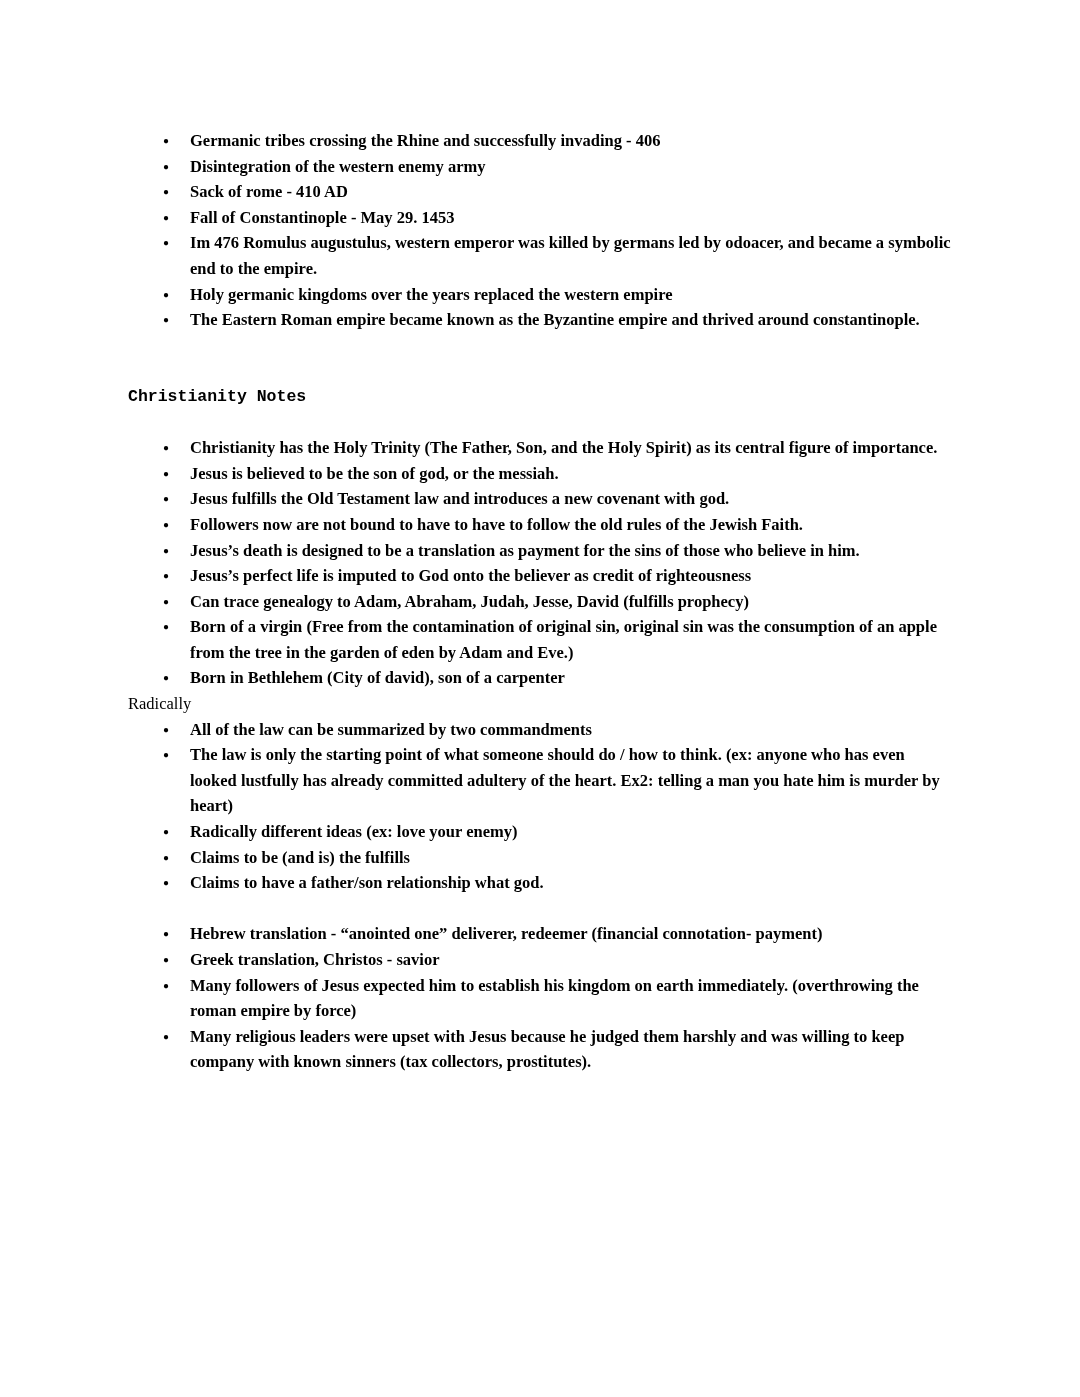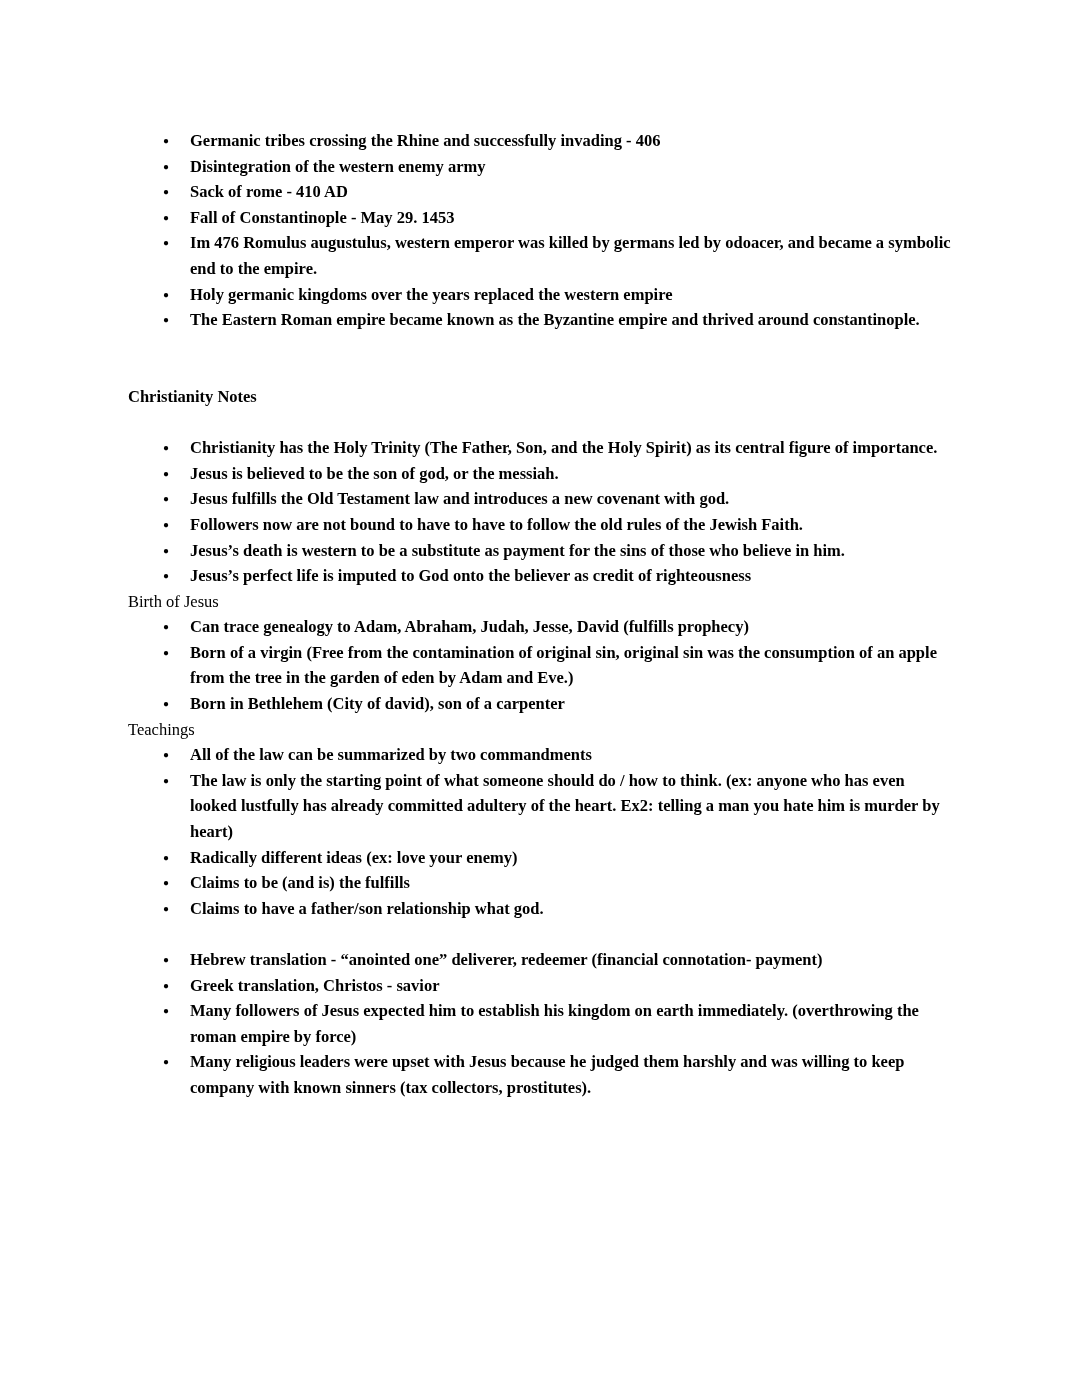--- a/index.html
+++ b/index.html
@@ -25,20 +25,21 @@
     width: 824px;
   }
   .block { 
     margin: 0;
   }
   .block.plain {
     
   }
   .block.bold {
     font-weight: bold;
+    font-family: Liberation Mono, monospace;
   }
   .block.gap {
     height: 25.6px;
   }
   .block.bullet {
     display: flex;
     align-items: flex-start;
     margin-left: 35px;
   }
   .block.bullet .marker {
@@ -118,46 +119,45 @@
     <span class="text">Jesus fulfills the Old Testament law and introduces a new covenant with god.</span>
   </div>
 
   <div class="block bullet">
     <span class="marker">●</span>
     <span class="text">Followers now are not bound to have to have to follow the old rules of the Jewish Faith.</span>
   </div>
 
   <div class="block bullet">
     <span class="marker">●</span>
-    <span class="text">Jesus’s death is western to be a substitute as payment for the sins of those who believe in him.</span>
+    <span class="text">Jesus’s death is designed to be a translation as payment for the sins of those who believe in him.</span>
   </div>
 
   <div class="block bullet">
     <span class="marker">●</span>
     <span class="text">Jesus’s perfect life is imputed to God onto the believer as credit of righteousness</span>
   </div>
 
-  <div class="block plain">Birth of Jesus</div>
 
   <div class="block bullet">
     <span class="marker">●</span>
     <span class="text">Can trace genealogy to Adam, Abraham, Judah, Jesse, David (fulfills prophecy)</span>
   </div>
 
   <div class="block bullet">
     <span class="marker">●</span>
     <span class="text">Born of a virgin (Free from the contamination of original sin, original sin was the consumption of an apple from the tree in the garden of eden by Adam and Eve.)</span>
   </div>
 
   <div class="block bullet">
     <span class="marker">●</span>
     <span class="text">Born in Bethlehem (City of david), son of a carpenter</span>
   </div>
 
-  <div class="block plain">Teachings</div>
+  <div class="block plain">Radically</div>
 
   <div class="block bullet">
     <span class="marker">●</span>
     <span class="text">All of the law can be summarized by two commandments</span>
   </div>
 
   <div class="block bullet">
     <span class="marker">●</span>
     <span class="text">The law is only the starting point of what someone should do / how to think. (ex: anyone who has even looked lustfully has already committed adultery of the heart. Ex2: telling a man you hate him is murder by heart)</span>
   </div>

